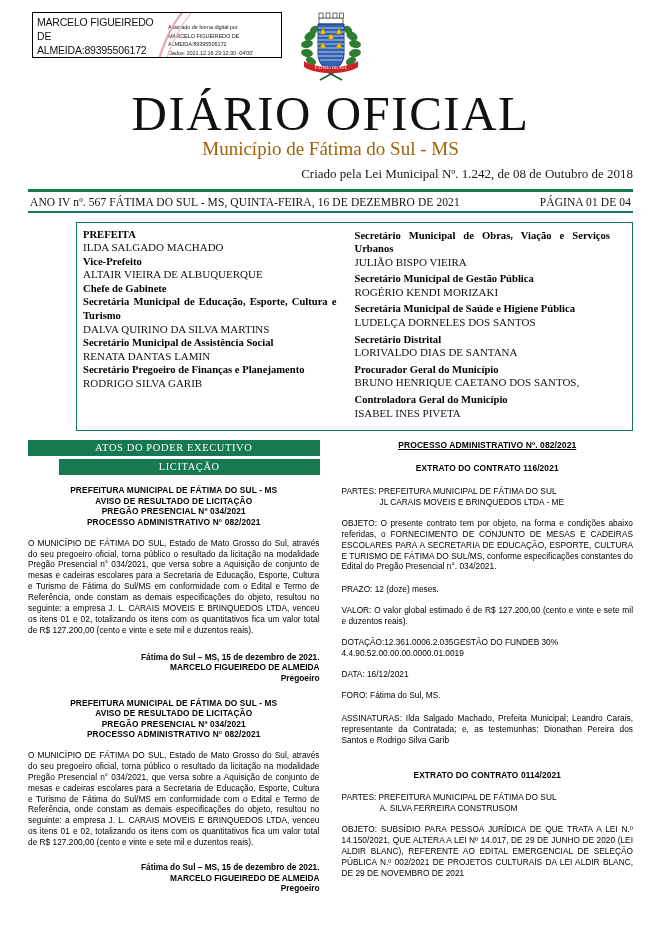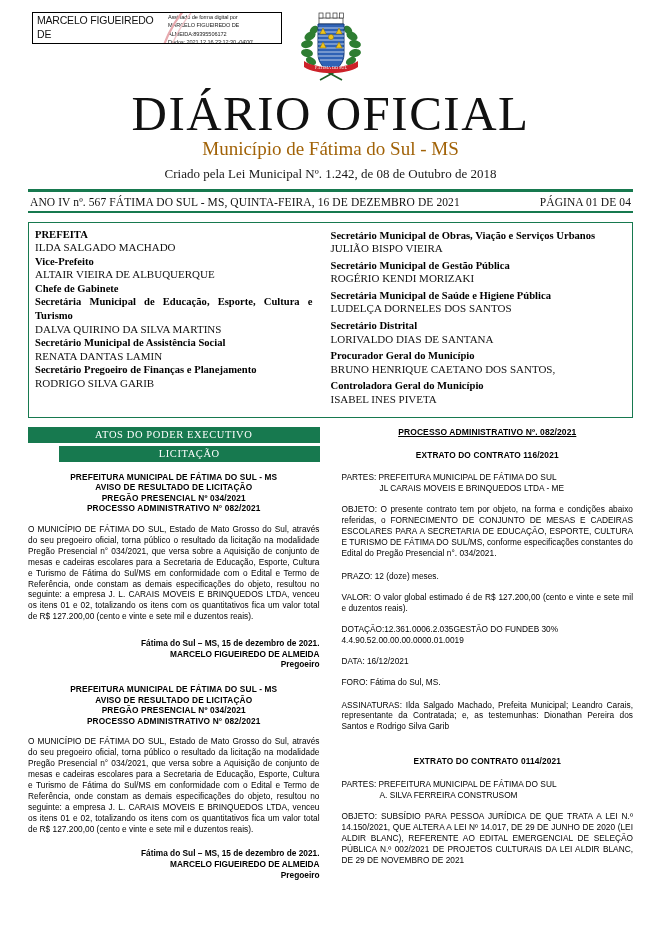--- a/index.html
+++ b/index.html
@@ -22,25 +22,25 @@
     box-sizing: border-box;
     padding: 0 28px;
   }
 
   
   .sig-stamp {
     position: absolute;
     left: 32px;
     top: 12px;
     width: 250px;
-    height: 32px;
+    height: 46px;
     border: 1px solid #000;
     box-sizing: border-box;
     display: flex;
-    align-items: flex-start;
+    align-items: flex-end;
     overflow: hidden;
     background: #fff;
   }
   .sig-left {
     font-family: "Liberation Sans", sans-serif;
     font-size: 10.5px;
     line-height: 14px;
     padding-left: 4px;
     width: 128px;
     color: #111;
@@ -90,20 +90,21 @@
     line-height: 22px;
     color: #a16207;
     margin-top: -2px;
   }
   .criado {
     font-family: "Liberation Serif", serif;
     font-size: 13px;
     line-height: 18px;
     color: #1a1a1a;
     margin-top: 5px;
+    text-align: right;
   }
   .rule-green {
     height: 2.5px;
     background: #17794f;
     margin-top: 6px;
   }
 
   
   .anoline {
     display: flex;
@@ -123,20 +124,21 @@
     background: #17794f;
   }
 
   
   .officials {
     border: 1.6px solid #17794f;
     margin-top: 9px;
     display: flex;
     padding: 5px 22px 7px 6px;
     box-sizing: border-box;
+    margin-left: 48px;
   }
   .officials .col { width: 50%; box-sizing: border-box; }
   .officials .col.left { padding-right: 10px; }
   .officials .col.right { padding-left: 8px; }
   .role {
     font-family: "Liberation Serif", serif;
     font-weight: bold;
     font-size: 10.6px;
     line-height: 13.6px;
     color: #000;

